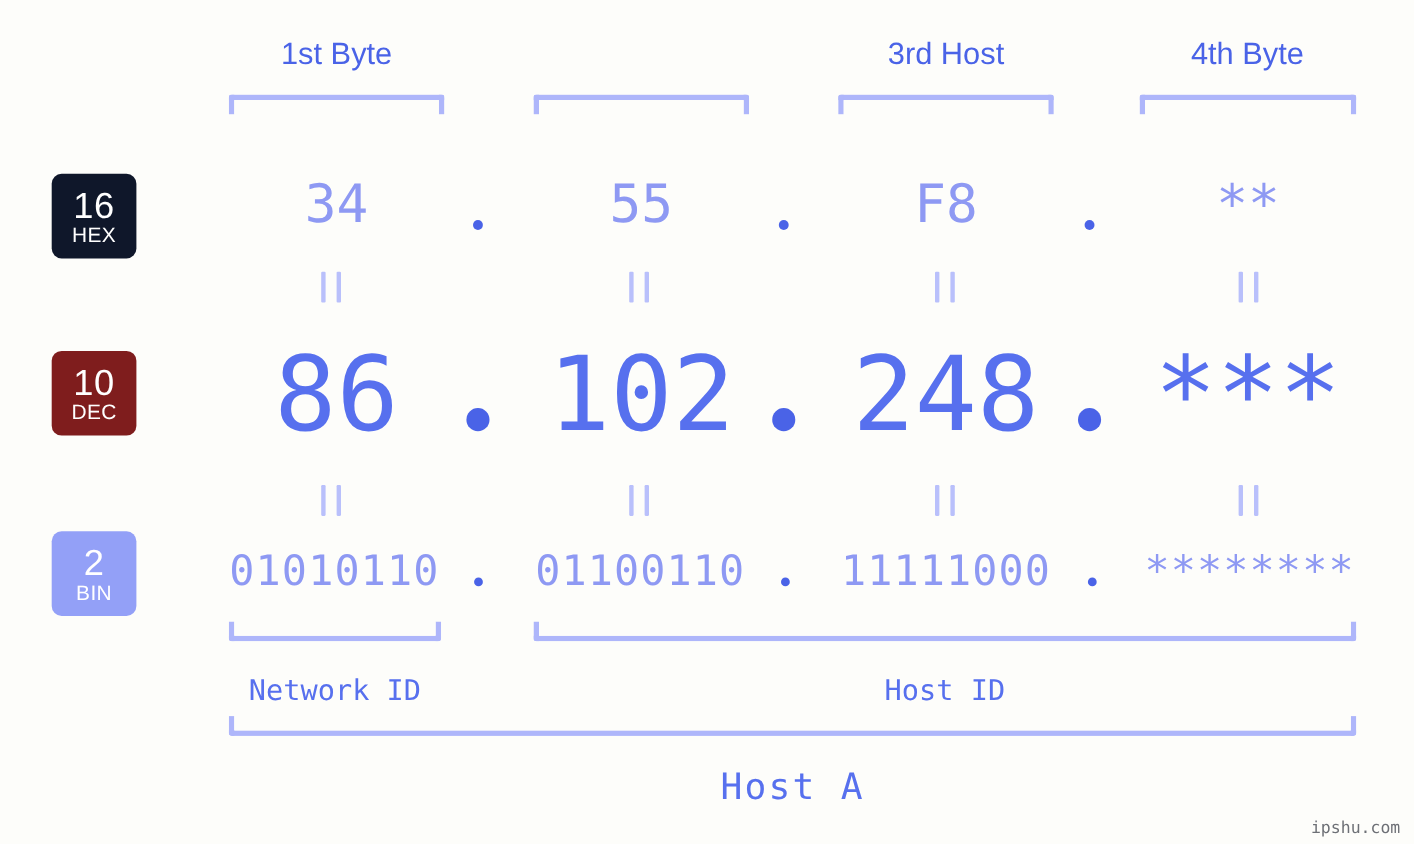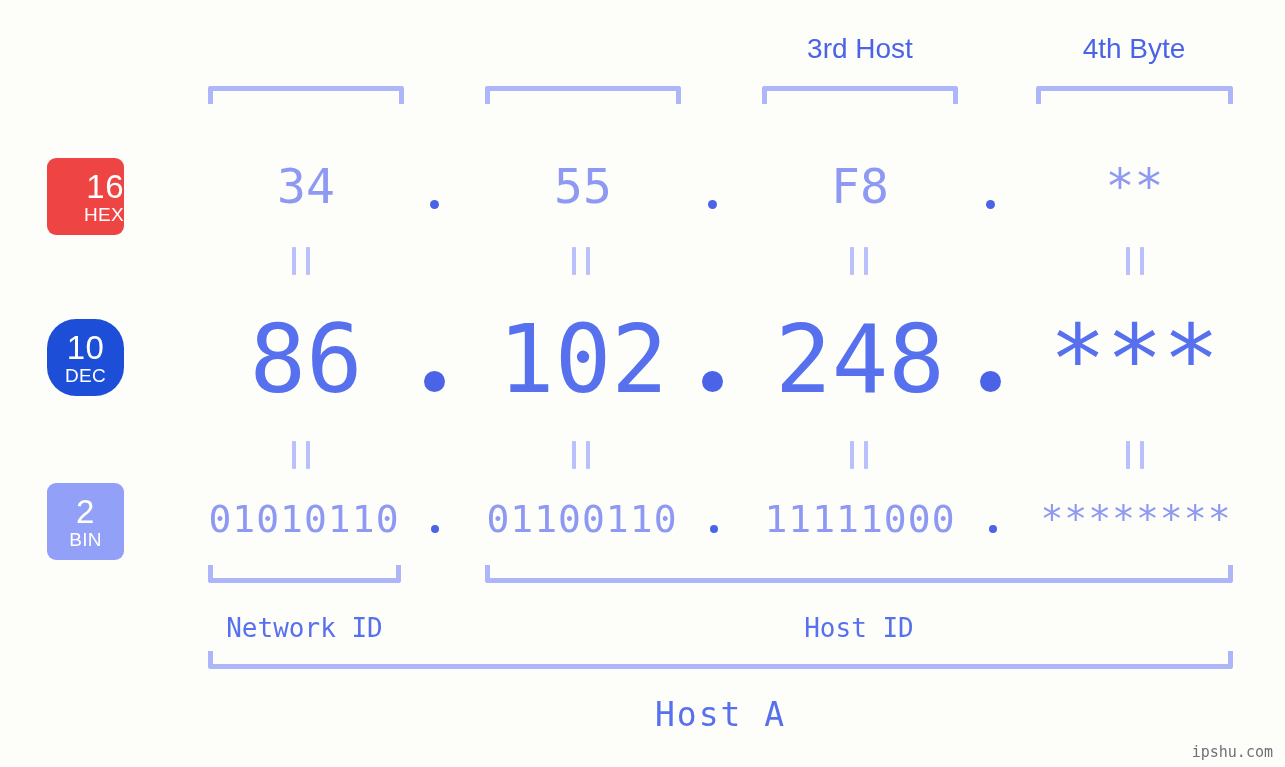--- a/index.html
+++ b/index.html
@@ -75,22 +75,22 @@
     font-size: 33px;
     font-weight: 400;
     letter-spacing: 0.5px;
   }
   .badge .nm {
     font-size: 19px;
     font-weight: 400;
     margin-top: 2px;
     letter-spacing: 0.3px;
   }
-  #badge-hex { top: 158px; background: #ef4444; align-items: flex-end; }
-  #badge-dec { top: 319px; background: #1d4ed8; border-radius: 29px; }
+  #badge-hex { top: 158px; background: #0f172a; }
+  #badge-dec { top: 319px; background: #7f1d1d; }
   #badge-bin { top: 483px; background: #93a0f7; }
 
   
   .val {
     position: absolute;
     text-align: center;
     white-space: nowrap;
     font-family: "DejaVu Sans Mono", monospace;
   }
 
@@ -168,20 +168,21 @@
     font-family: "DejaVu Sans Mono", monospace;
     opacity: 0.85;
     text-align: center;
   }
 </style>
 </head>
 <body>
 
 <div id="canvas">
 
+  <div class="byte-label" style="left:208px; width:196px;">1st Byte</div>
   <div class="byte-label" style="left:762px; width:196px;">3rd Host</div>
   <div class="byte-label" style="left:1036px; width:196px;">4th Byte</div>
 
   <div class="bracket-top" style="left:208px; width:196px;"></div>
   <div class="bracket-top" style="left:485px; width:196px;"></div>
   <div class="bracket-top" style="left:762px; width:196px;"></div>
   <div class="bracket-top" style="left:1036px; width:197px;"></div>
 
   <div class="badge" id="badge-hex">
     <span class="num">16</span>

